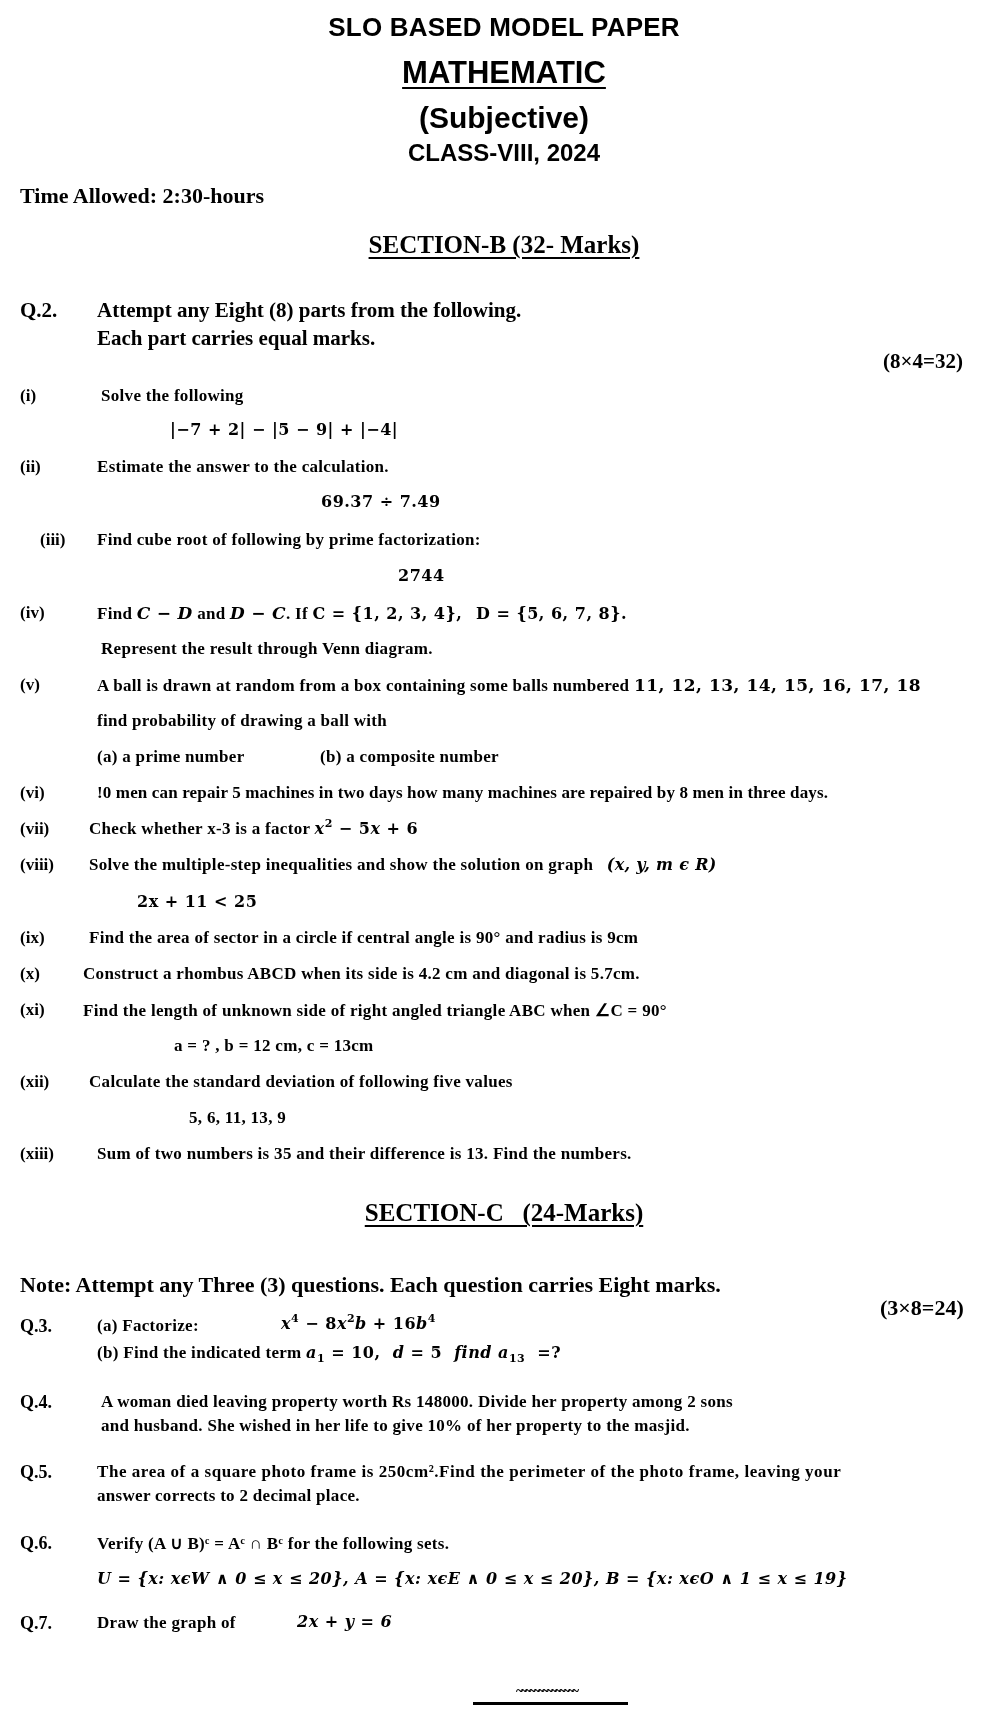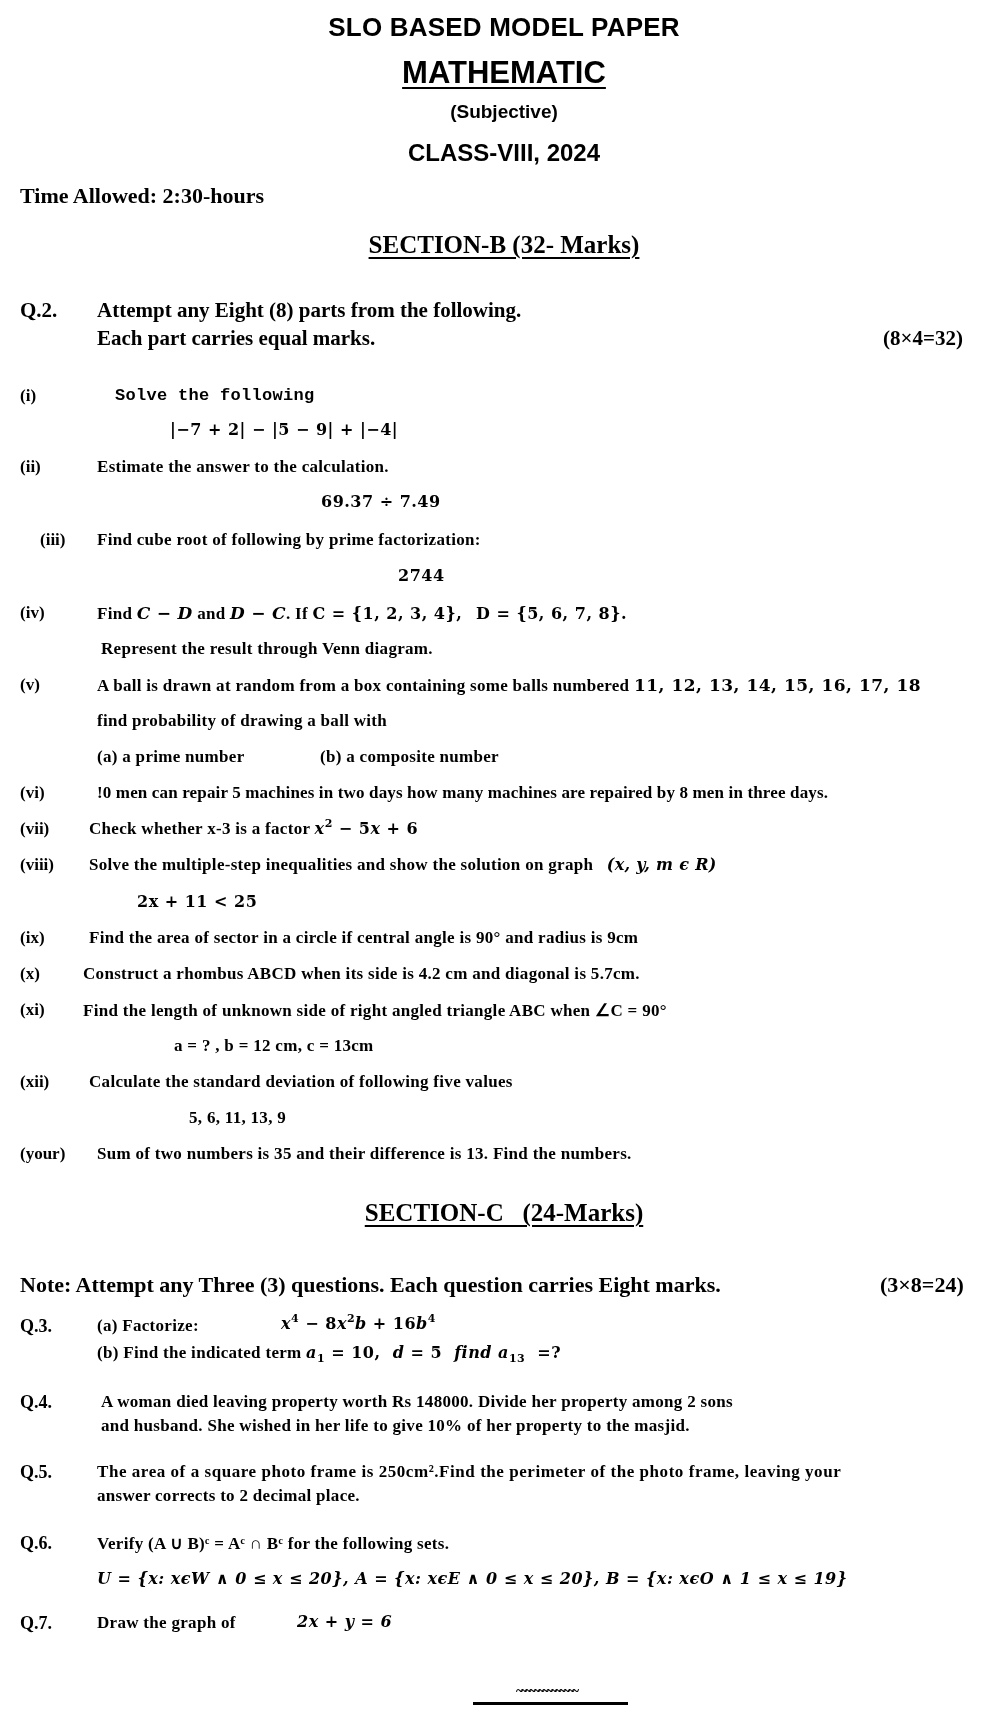--- a/index.html
+++ b/index.html
@@ -2,34 +2,34 @@
 <html><head>
 <meta charset="utf-8">
 <style>
   html, body { margin: 0; padding: 0; background: #ffffff; }
   body { width: 1008px; height: 1723px; position: relative; overflow: hidden; color: #000; font-family: "Liberation Serif", serif; font-weight: bold; }
   .abs { position: absolute; white-space: nowrap; }
   .hdr { font-family: "Liberation Sans", sans-serif; font-weight: bold; left: 0; width: 1008px; text-align: center; }
   .h1 { top: 12px; font-size: 26px; letter-spacing: 0.2px; }
   .h2 { top: 55px; font-size: 31px; }
   .h2 span { text-decoration: underline; text-decoration-thickness: 2px; text-underline-offset: 4px; }
-  .h3 { top: 101px; font-size: 19px; }
+  .h3 { top: 101px; font-size: 30px; }
   .h4 { top: 139px; font-size: 24px; }
   .time { left: 20px; top: 183px; font-size: 22px; }
   .sec { left: 0; width: 1008px; text-align: center; font-size: 25px; }
   .sec span { text-decoration: underline; text-decoration-thickness: 2px; text-underline-offset: 4px; }
   .qnum { font-size: 21px; }
   .q { font-size: 21px; }
   .p { font-size: 17px; letter-spacing: 0.3px; }
   .pl { font-size: 17px; left: 20px; }
   .math { font-family: "DejaVu Serif", serif; font-size: 16px; letter-spacing: 0.5px; }
   i.v { font-family: "DejaVu Serif", serif; font-style: italic; }
   sup { font-size: 11px; vertical-align: 7px; line-height: 0; }
   sub { font-size: 11px; vertical-align: -4px; line-height: 0; }
-  .marks { font-size: 21px; }
+  .marks { font-size: 21px; margin-top: 23px; }
   .note { left: 20px; top: 1272px; font-size: 22px; }
   .tilde { left: 470px; top: 1684px; width: 152px; text-align: center; font-size: 14px; letter-spacing: -3px; }
   .rule { position: absolute; left: 473px; top: 1702px; width: 155px; height: 3px; background: #000; }
 </style>
 </head>
 <body>
 
 <div class="abs hdr h1">SLO BASED MODEL PAPER</div>
 <div class="abs hdr h2"><span>MATHEMATIC</span></div>
 <div class="abs hdr h3">(Subjective)</div>
@@ -37,21 +37,21 @@
 <div class="abs time">Time Allowed: 2:30-hours</div>
 
 <div class="abs sec" style="top:231px;"><span>SECTION-B (32- Marks)</span></div>
 
 <div class="abs qnum" style="left:20px; top:298px;">Q.2.</div>
 <div class="abs q" style="left:97px; top:298px;">Attempt any Eight (8) parts from the following.</div>
 <div class="abs q" style="left:97px; top:326px;">Each part carries equal marks.</div>
 <div class="abs marks" style="left:883px; top:326px;">(8×4=32)</div>
 
 <div class="abs pl" style="top:386px;">(i)</div>
-<div class="abs p" style="left:115px; top:386px;font-family:Liberation Mono, monospace;">Solve the following</div>
+<div class="abs p" style="left:101px; top:386px;">Solve the following</div>
 <div class="abs math" style="left:170px; top:420px;">|−7 + 2| − |5 − 9| + |−4|</div>
 
 <div class="abs pl" style="top:457px;">(ii)</div>
 <div class="abs p" style="left:97px; top:457px;">Estimate the answer to the calculation.</div>
 <div class="abs math" style="left:321px; top:492px;">69.37 ÷ 7.49</div>
 
 <div class="abs pl" style="top:530px;margin-left:20px;">(iii)</div>
 <div class="abs p" style="left:97px; top:530px;">Find cube root of following by prime factorization:</div>
 <div class="abs math" style="left:398px; top:566px;">2744</div>
 
@@ -93,21 +93,21 @@
 <div class="abs p" style="left:83px; top:964px;">Construct a rhombus ABCD when its side is 4.2 cm and diagonal is 5.7cm.</div>
 
 <div class="abs pl" style="top:1000px;">(xi)</div>
 <div class="abs p" style="left:83px; top:1000px;">Find the length of unknown side of right angled triangle ABC when  ∠C = 90°</div>
 <div class="abs p" style="left:174px; top:1036px;">a = ? , b = 12 cm,  c = 13cm</div>
 
 <div class="abs pl" style="top:1072px;">(xii)</div>
 <div class="abs p" style="left:89px; top:1072px;">Calculate the standard deviation of following five values</div>
 <div class="abs p" style="left:189px; top:1108px;">5, 6, 11, 13, 9</div>
 
-<div class="abs pl" style="top:1144px;">(your)</div>
+<div class="abs pl" style="top:1144px;">(xiii)</div>
 <div class="abs p" style="left:97px; top:1144px;">Sum of two numbers is 35 and their difference is 13. Find the numbers.</div>
 
 <div class="abs sec" style="top:1199px;"><span style="white-space:pre;">SECTION-C   (24-Marks)</span></div>
 <div class="abs note">Note: Attempt any Three (3) questions. Each question carries Eight marks.</div>
 <div class="abs marks" style="left:880px; top:1272px; font-size:22px;">(3×8=24)</div>
 
 <div class="abs q" style="left:20px; top:1316px; font-size:18px;">Q.3.</div>
 <div class="abs p" style="left:97px; top:1316px;">(a) Factorize:</div>
 <div class="abs math" style="left:281px; top:1314px;"><i class="v">x</i><sup>4</sup> − 8<i class="v">x</i><sup>2</sup><i class="v">b</i> + 16<i class="v">b</i><sup>4</sup></div>
 <div class="abs p" style="left:97px; top:1343px;">

